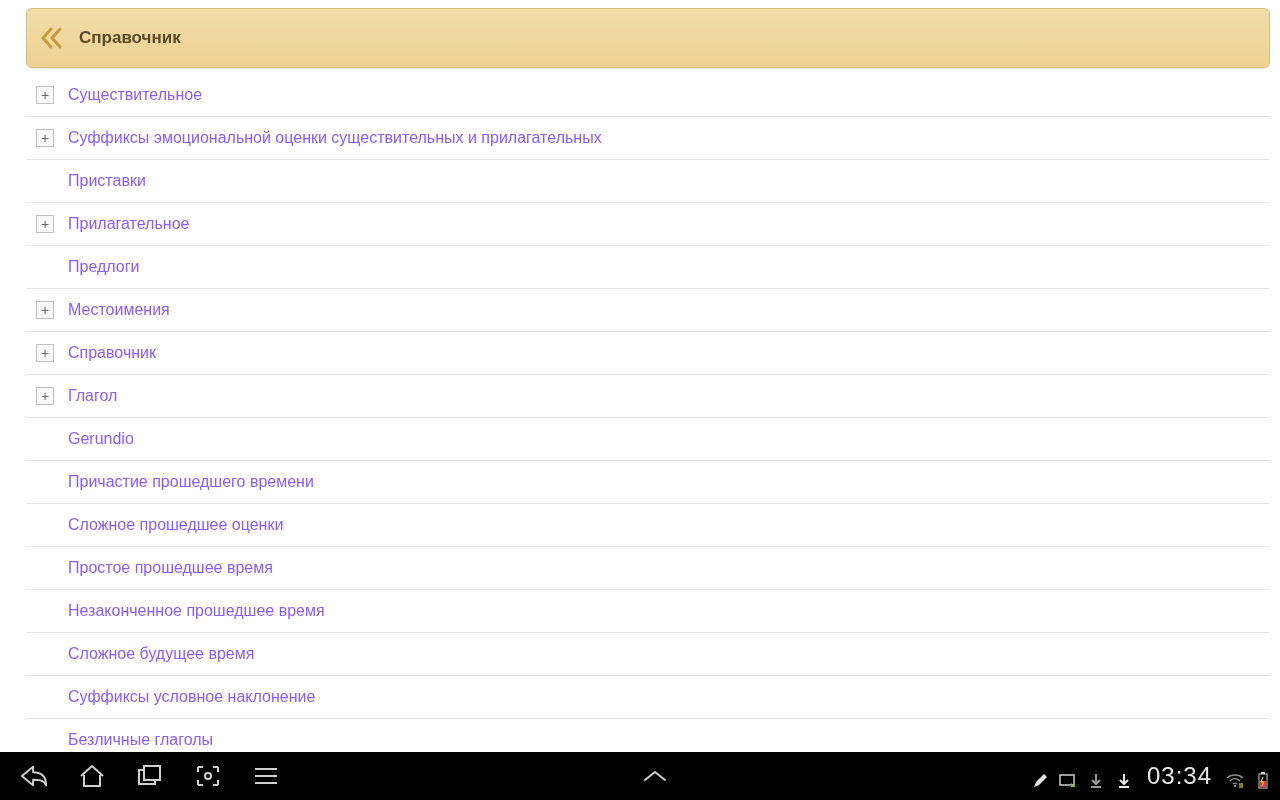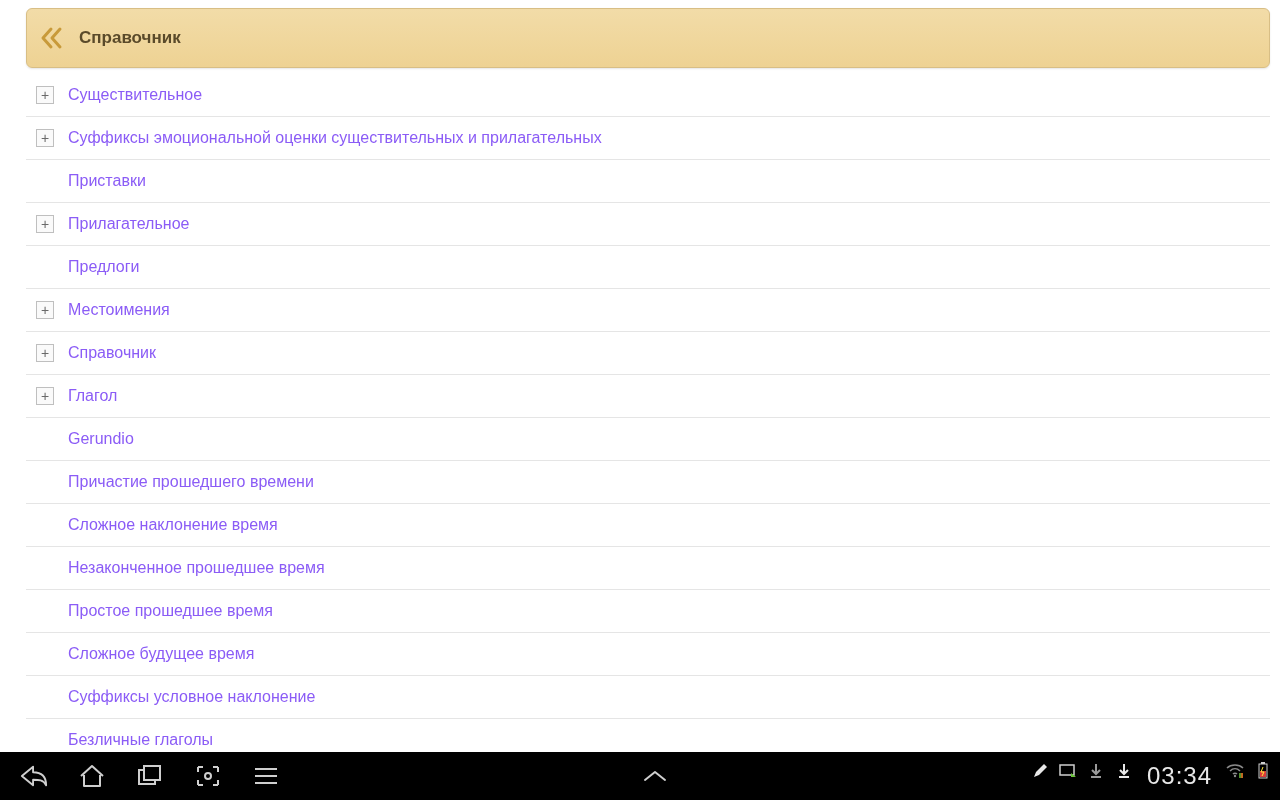--- a/index.html
+++ b/index.html
@@ -53,21 +53,21 @@
   .sysbar {
     height: 48px;
     background: #000000;
     display: flex;
     align-items: center;
     color: #dcdcdc;
     padding: 0 8px;
   }
   .sysbar-left { display: flex; align-items: center; gap: 30px; padding-left: 12px; }
   .sysbar-center { flex: 1; display: flex; justify-content: center; }
-  .sysbar-right { display: flex; align-items: flex-start; gap: 10px; }
+  .sysbar-right { display: flex; align-items: flex-end; gap: 10px; }
   .sys-icon { width: 28px; height: 28px; display: flex; align-items: center; justify-content: center; cursor: pointer; }
   .sys-icon svg { display: block; }
   .clock { font-size: 24px; color: #e8e8e8; letter-spacing: 1px; margin: 0 4px; }
   .small-icon { width: 18px; height: 18px; display: flex; align-items: center; justify-content: center; }
 </style>
 </head>
 <body>
 
 <div class="app">
 
@@ -119,29 +119,29 @@
         <div class="row">
           <div class="expand-spacer"></div>
           <div class="row-label">Gerundio</div>
         </div>
         <div class="row">
           <div class="expand-spacer"></div>
           <div class="row-label">Причастие прошедшего времени</div>
         </div>
         <div class="row">
           <div class="expand-spacer"></div>
-          <div class="row-label">Сложное наклонение время</div>
+          <div class="row-label">Сложное прошедшее оценки</div>
+        </div>
+        <div class="row">
+          <div class="expand-spacer"></div>
+          <div class="row-label">Простое прошедшее время</div>
         </div>
         <div class="row">
           <div class="expand-spacer"></div>
           <div class="row-label">Незаконченное прошедшее время</div>
-        </div>
-        <div class="row">
-          <div class="expand-spacer"></div>
-          <div class="row-label">Простое прошедшее время</div>
         </div>
         <div class="row">
           <div class="expand-spacer"></div>
           <div class="row-label">Сложное будущее время</div>
         </div>
         <div class="row">
           <div class="expand-spacer"></div>
           <div class="row-label">Суффиксы условное наклонение</div>
         </div>
         <div class="row">

